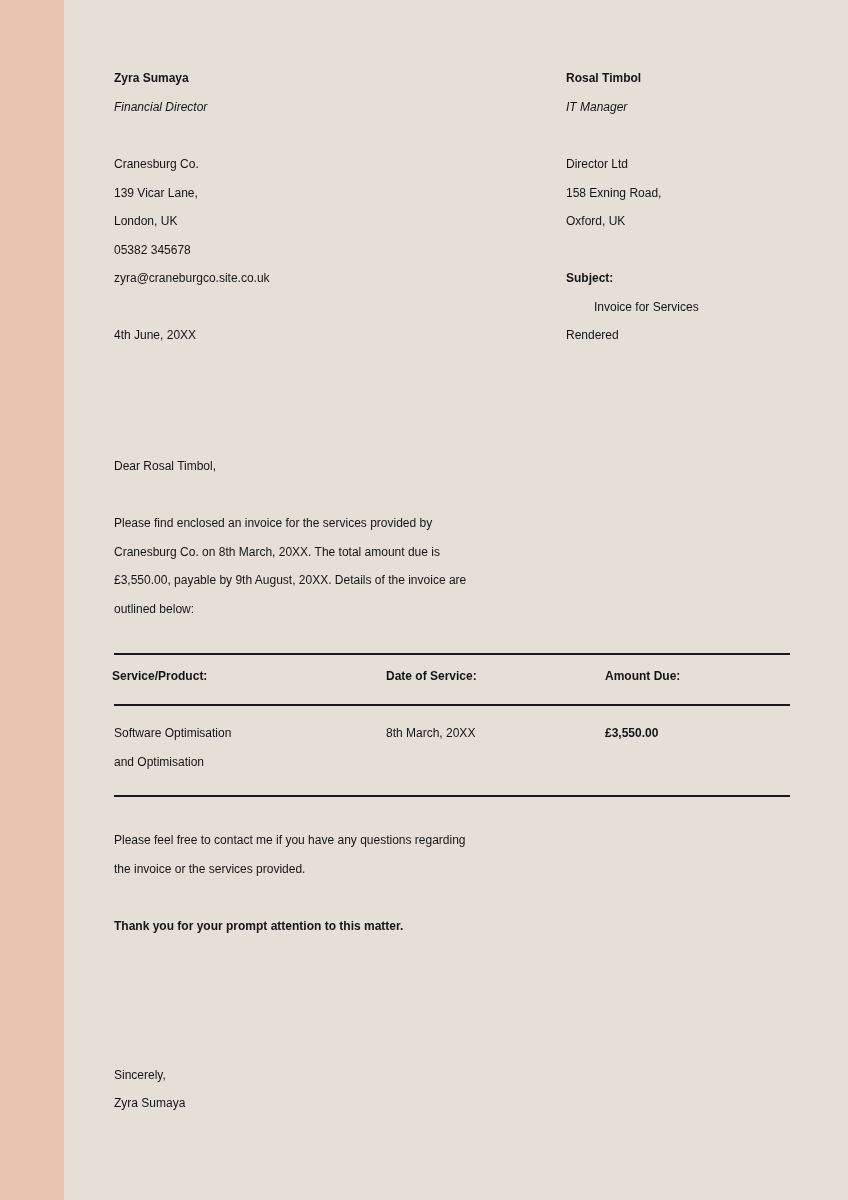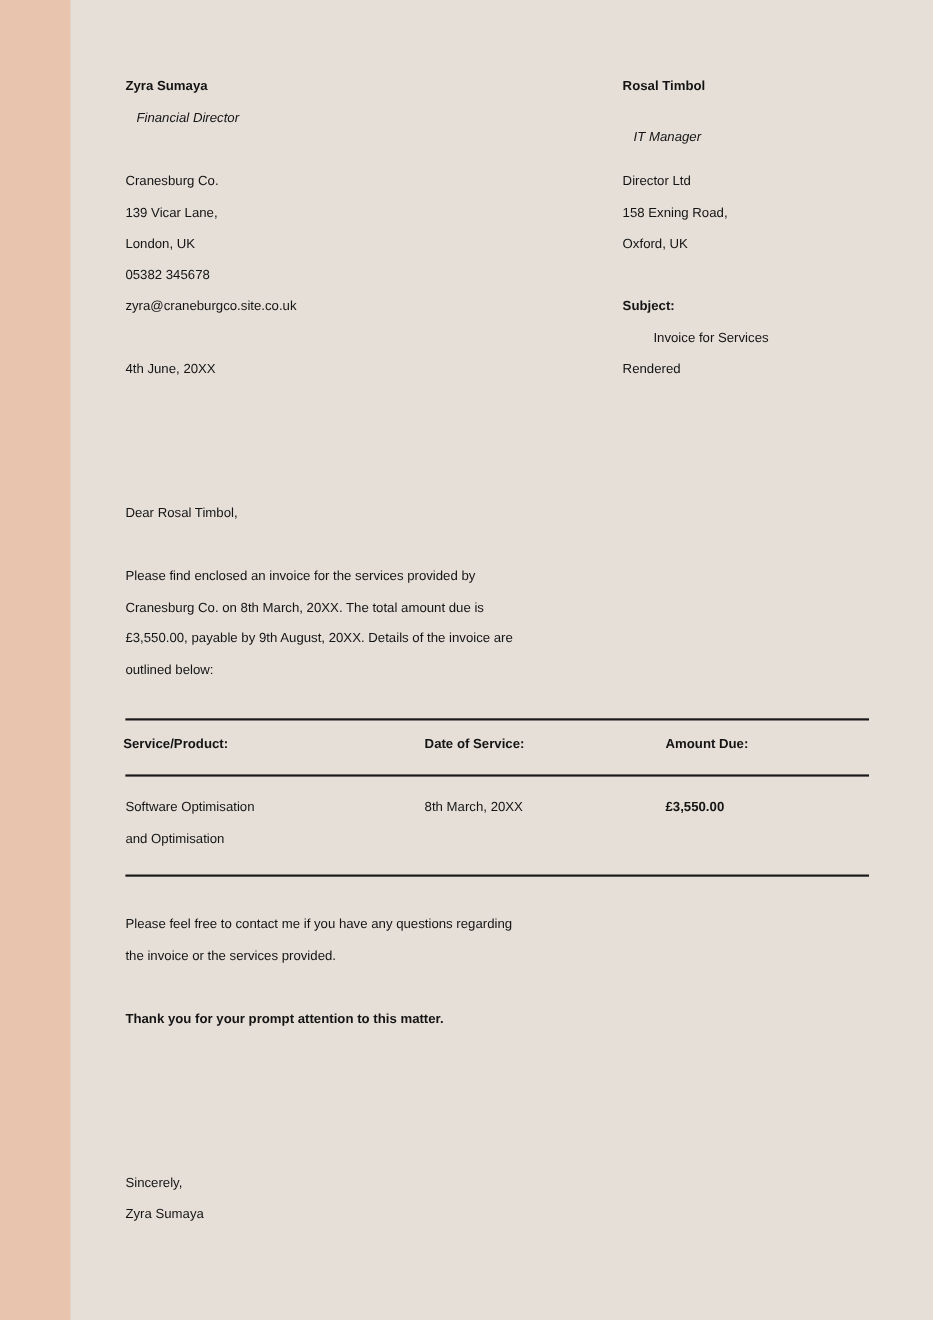--- a/index.html
+++ b/index.html
@@ -1,41 +1,41 @@
 <!DOCTYPE html>
 <html><head>
 <meta charset="utf-8">
 <style>
   html, body { margin:0; padding:0; }
   body { width:848px; height:1200px; background:#e6dfd8; font-family:"Liberation Sans", sans-serif; color:#141414; position:relative; overflow:hidden; }
   .stripe { position:absolute; left:0; top:0; width:64px; height:1200px; background:#e8c3ae; }
   .t { position:absolute; font-size:12px; line-height:28.6px; white-space:nowrap; }
   .b { font-weight:bold; }
-  .i { font-style:italic;margin-left:10px; }
+  .i { font-style:italic; }
   .hr { position:absolute; left:114px; width:676px; height:1.5px; background:#1a1a1a; }
 </style>
 </head>
 <body>
 
 <div class="stripe"></div>
 
 <div>
   <div class="t b" style="left:114px;top:64px">Zyra Sumaya</div>
   <div class="t i" style="left:114px;top:93px">Financial Director</div>
   <div class="t" style="left:114px;top:150px">Cranesburg Co.</div>
   <div class="t" style="left:114px;top:179px">139 Vicar Lane,</div>
   <div class="t" style="left:114px;top:207px">London, UK</div>
   <div class="t" style="left:114px;top:236px">05382 345678</div>
   <div class="t" style="left:114px;top:264px">zyra@craneburgco.site.co.uk</div>
   <div class="t" style="left:114px;top:321px">4th June, 20XX</div>
 </div>
 
 <div>
   <div class="t b" style="left:566px;top:64px">Rosal Timbol</div>
-  <div class="t i" style="left:566px;top:110px">IT Manager</div>
+  <div class="t i" style="left:566px;top:93px">IT Manager</div>
   <div class="t" style="left:566px;top:150px">Director Ltd</div>
   <div class="t" style="left:566px;top:179px">158 Exning Road,</div>
   <div class="t" style="left:566px;top:207px">Oxford, UK</div>
   <div class="t b" style="left:566px;top:264px">Subject:</div>
   <div class="t" style="left:594px;top:293px">Invoice for Services</div>
   <div class="t" style="left:566px;top:321px">Rendered</div>
 </div>
 
 <div class="t" style="left:114px;top:452px">Dear Rosal Timbol,</div>
 

